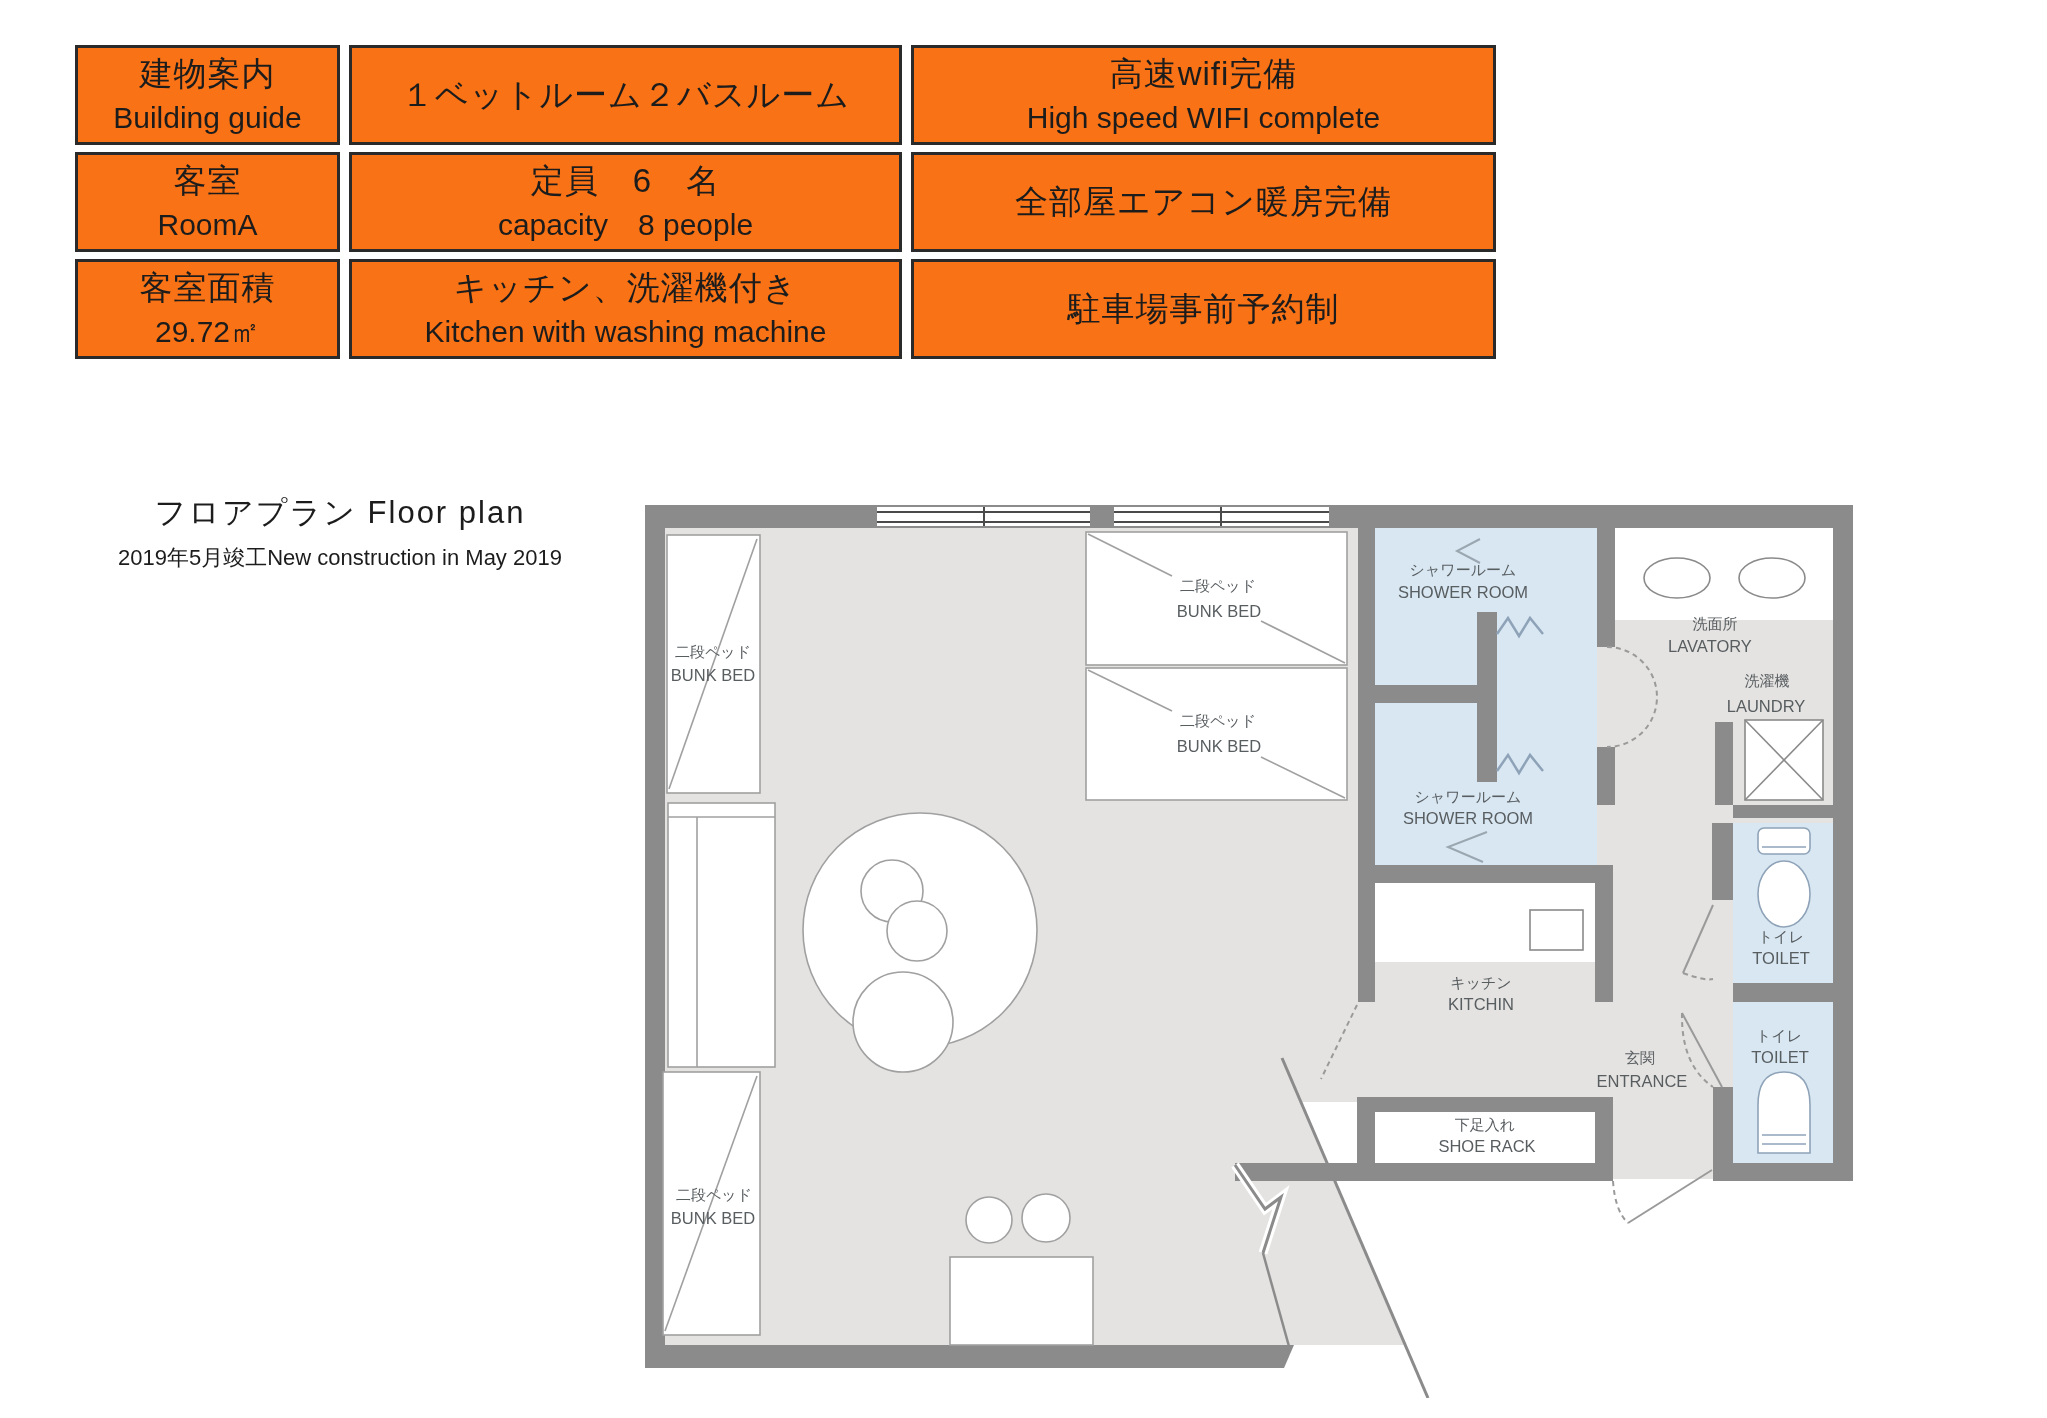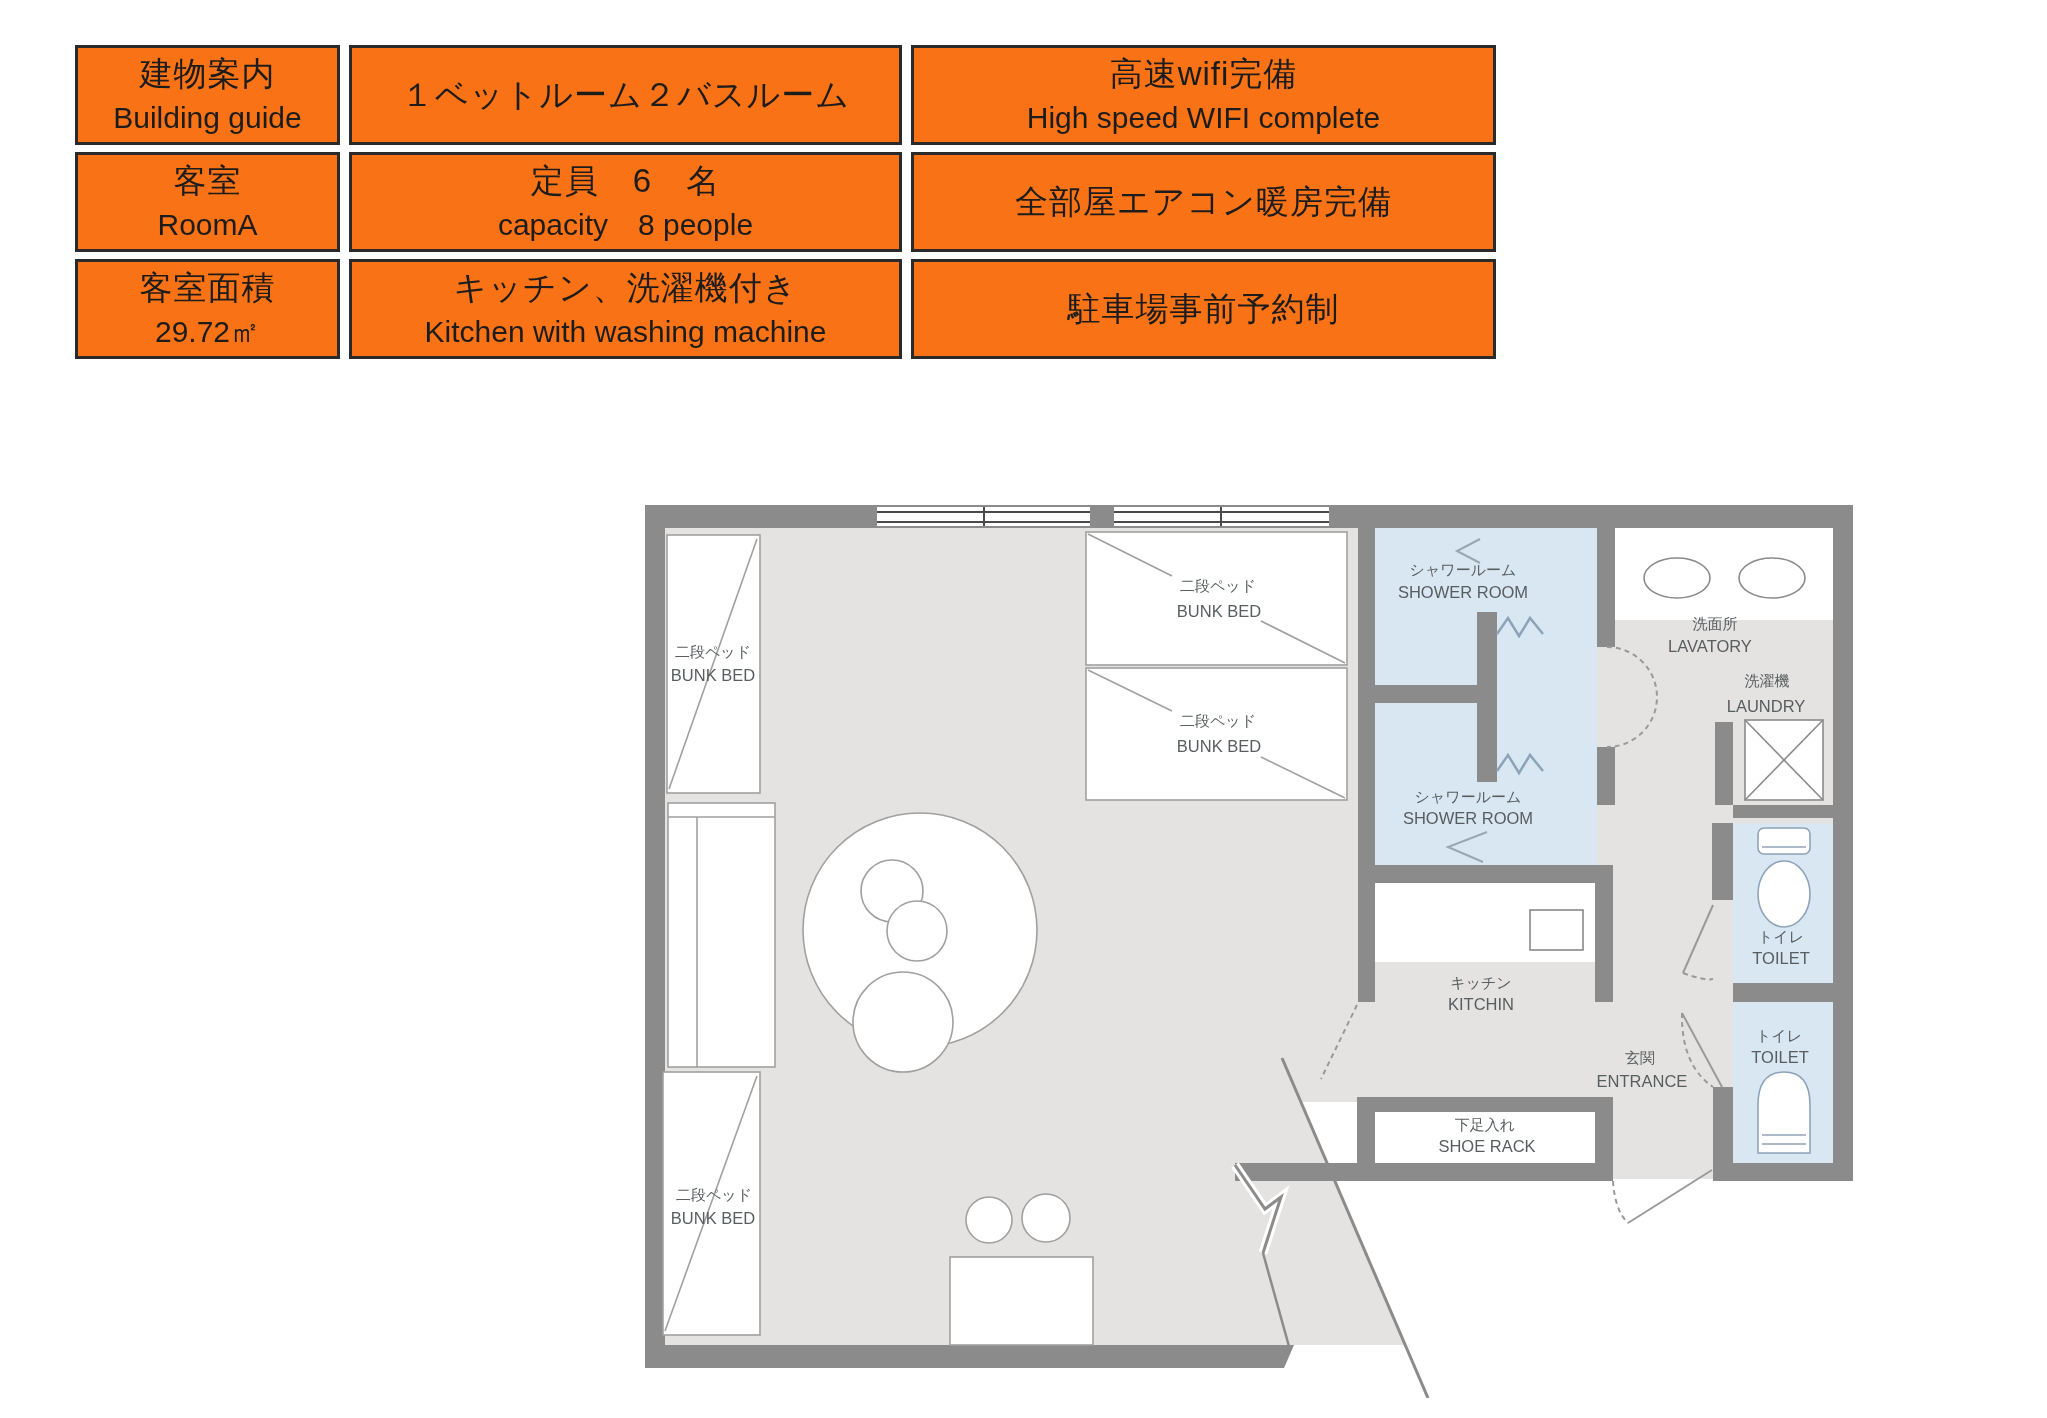--- a/index.html
+++ b/index.html
@@ -57,20 +57,28 @@
     </div>
     <div class="cell">
       <div class="jp">キッチン、洗濯機付き</div>
       <div class="en">Kitchen with washing machine</div>
     </div>
     <div class="cell">
       <div class="jp">駐車場事前予約制</div>
     </div>
   </div>
 
+  <div id="caption">
+    <div class="line1">
+      <span>フロアプラン</span>
+      <span> </span>
+      <span>Floor plan</span>
+    </div>
+    <div class="line2">2019年5月竣工New construction in May 2019</div>
+  </div>
 
   <svg id="plan" width="1260" height="893" viewBox="0 0 1260 893">
 
     <rect x="713" y="23" width="475" height="635" fill="#e4e3e1"></rect>
     <rect x="968" y="658" width="100" height="16" fill="#e4e3e1"></rect>
     <polygon points="20,23 713,23 713,597 656,597 760,840 20,840" fill="#e4e3e1"></polygon>
 
     <rect x="730" y="23" width="222" height="337" fill="#d8e7f2"></rect>
     <rect x="1088" y="318" width="100" height="160" fill="#d8e7f2"></rect>
     <rect x="1088" y="497" width="100" height="161" fill="#d8e7f2"></rect>

